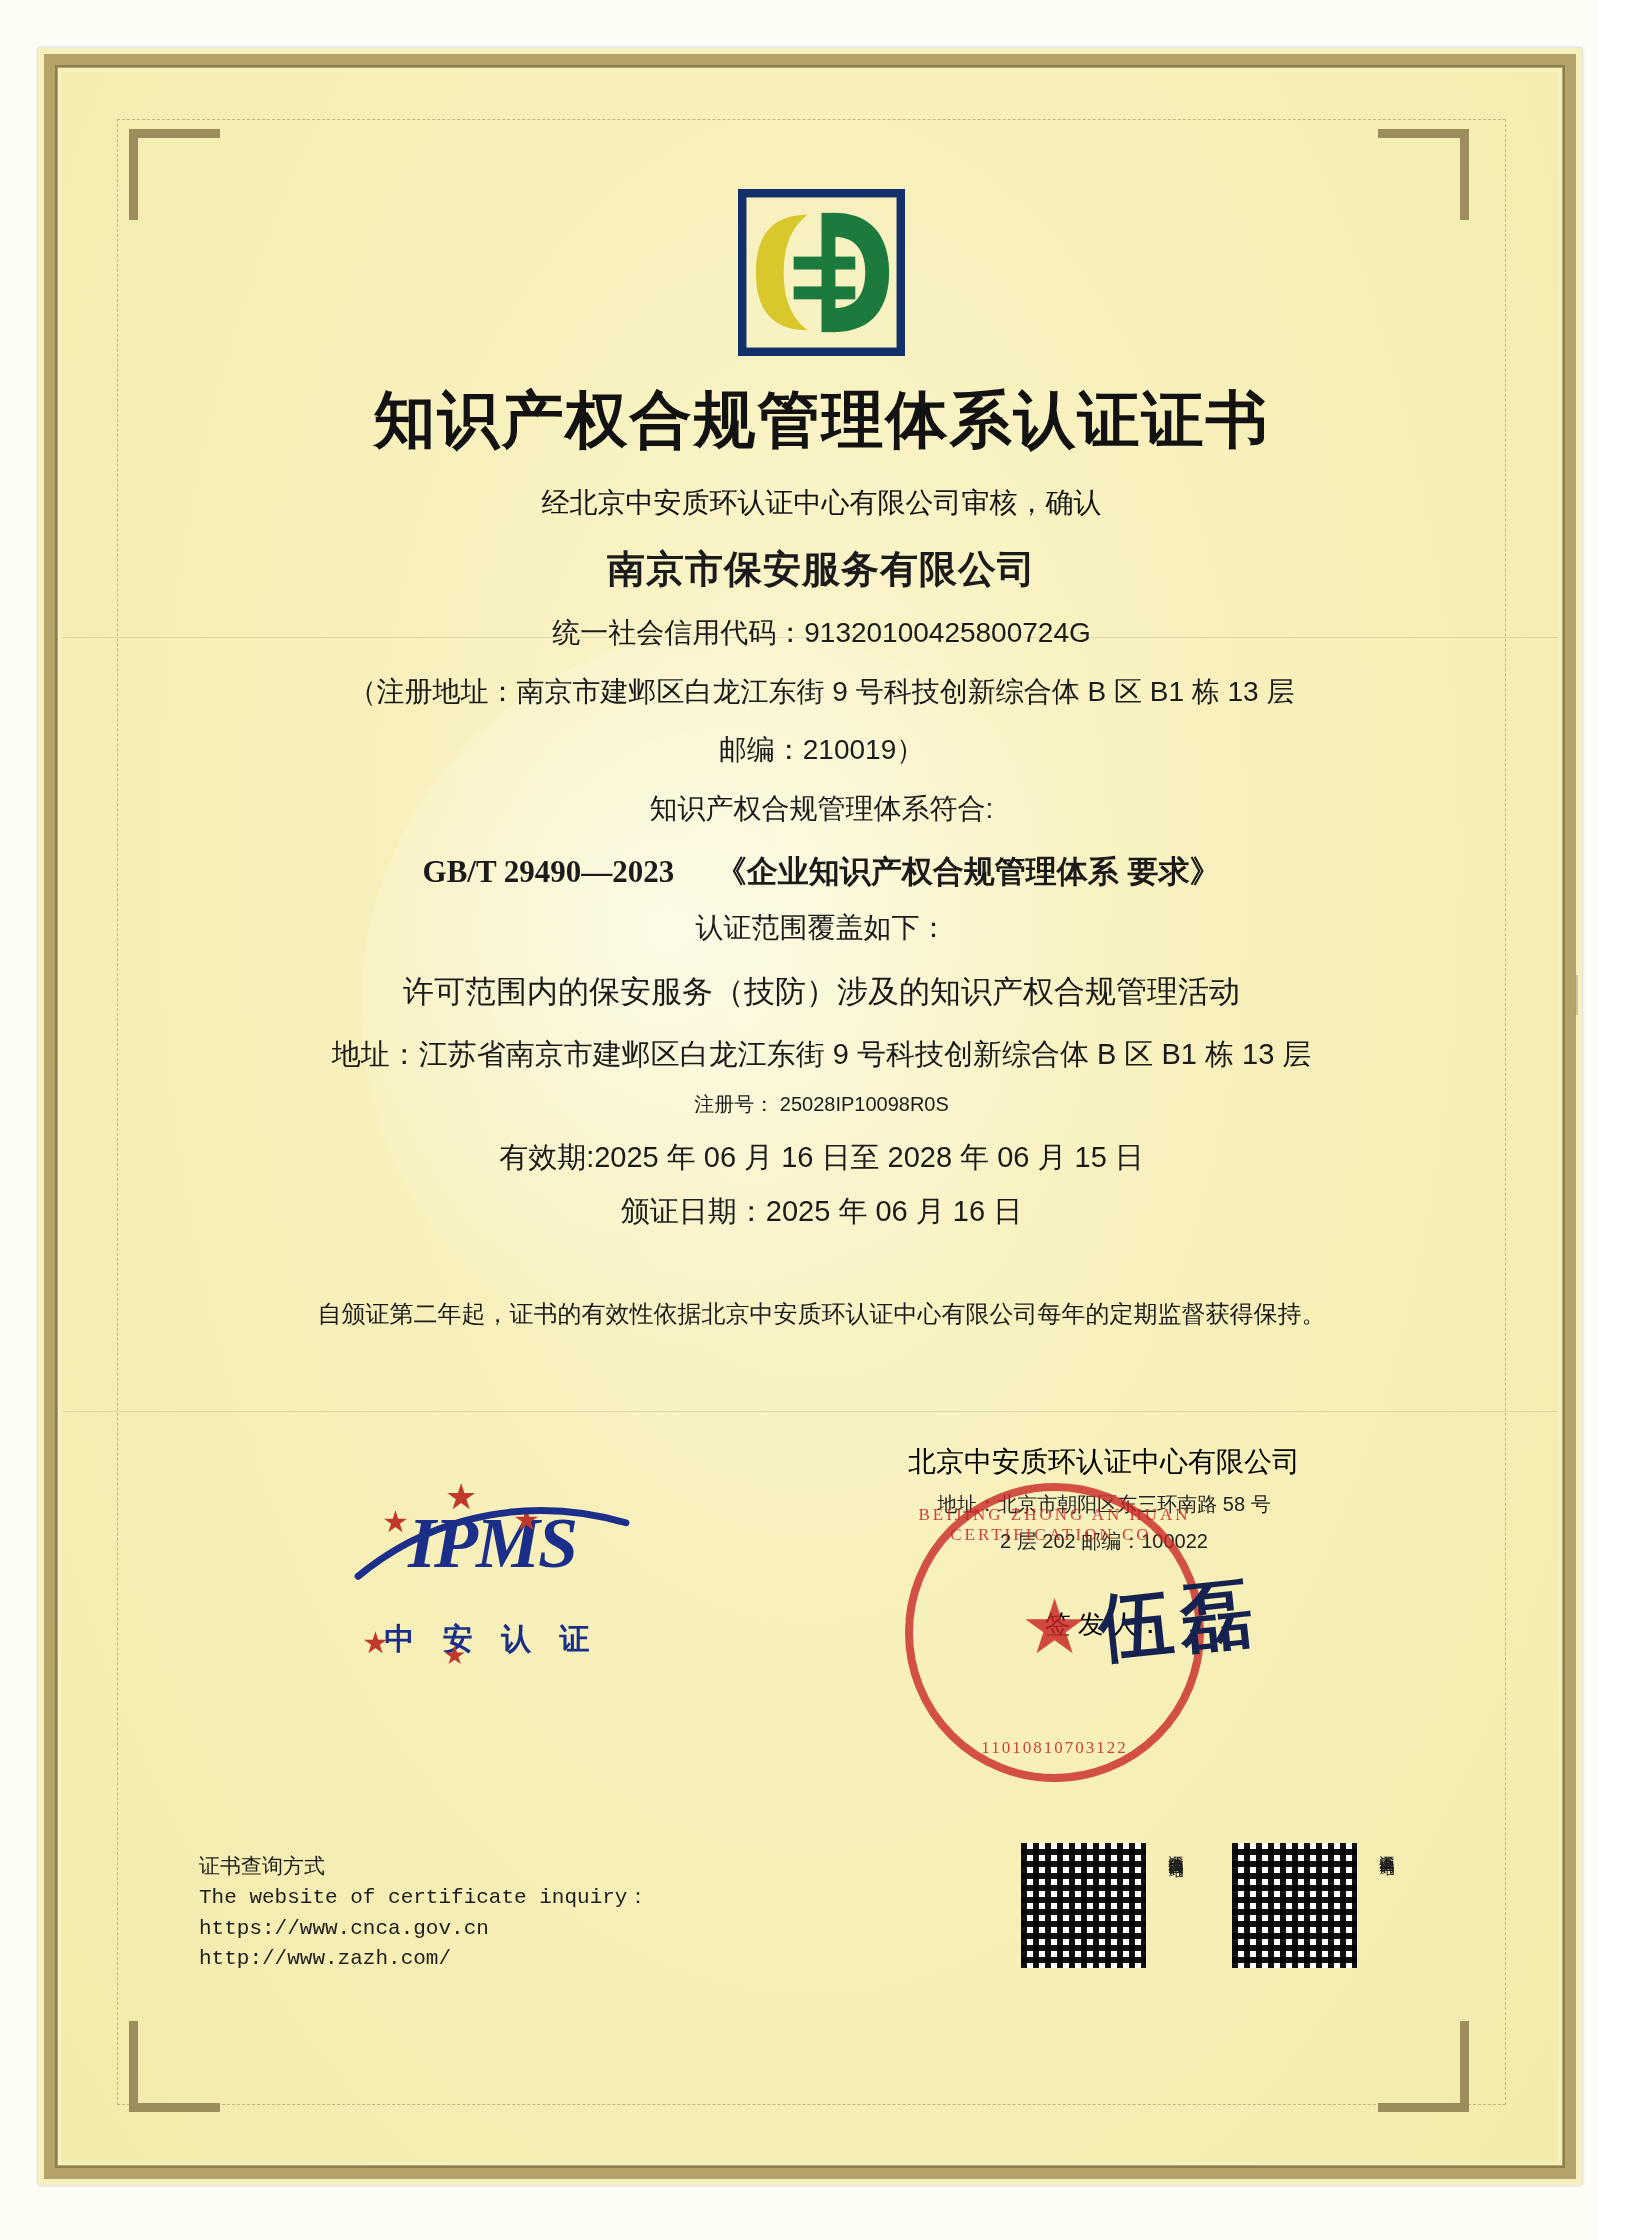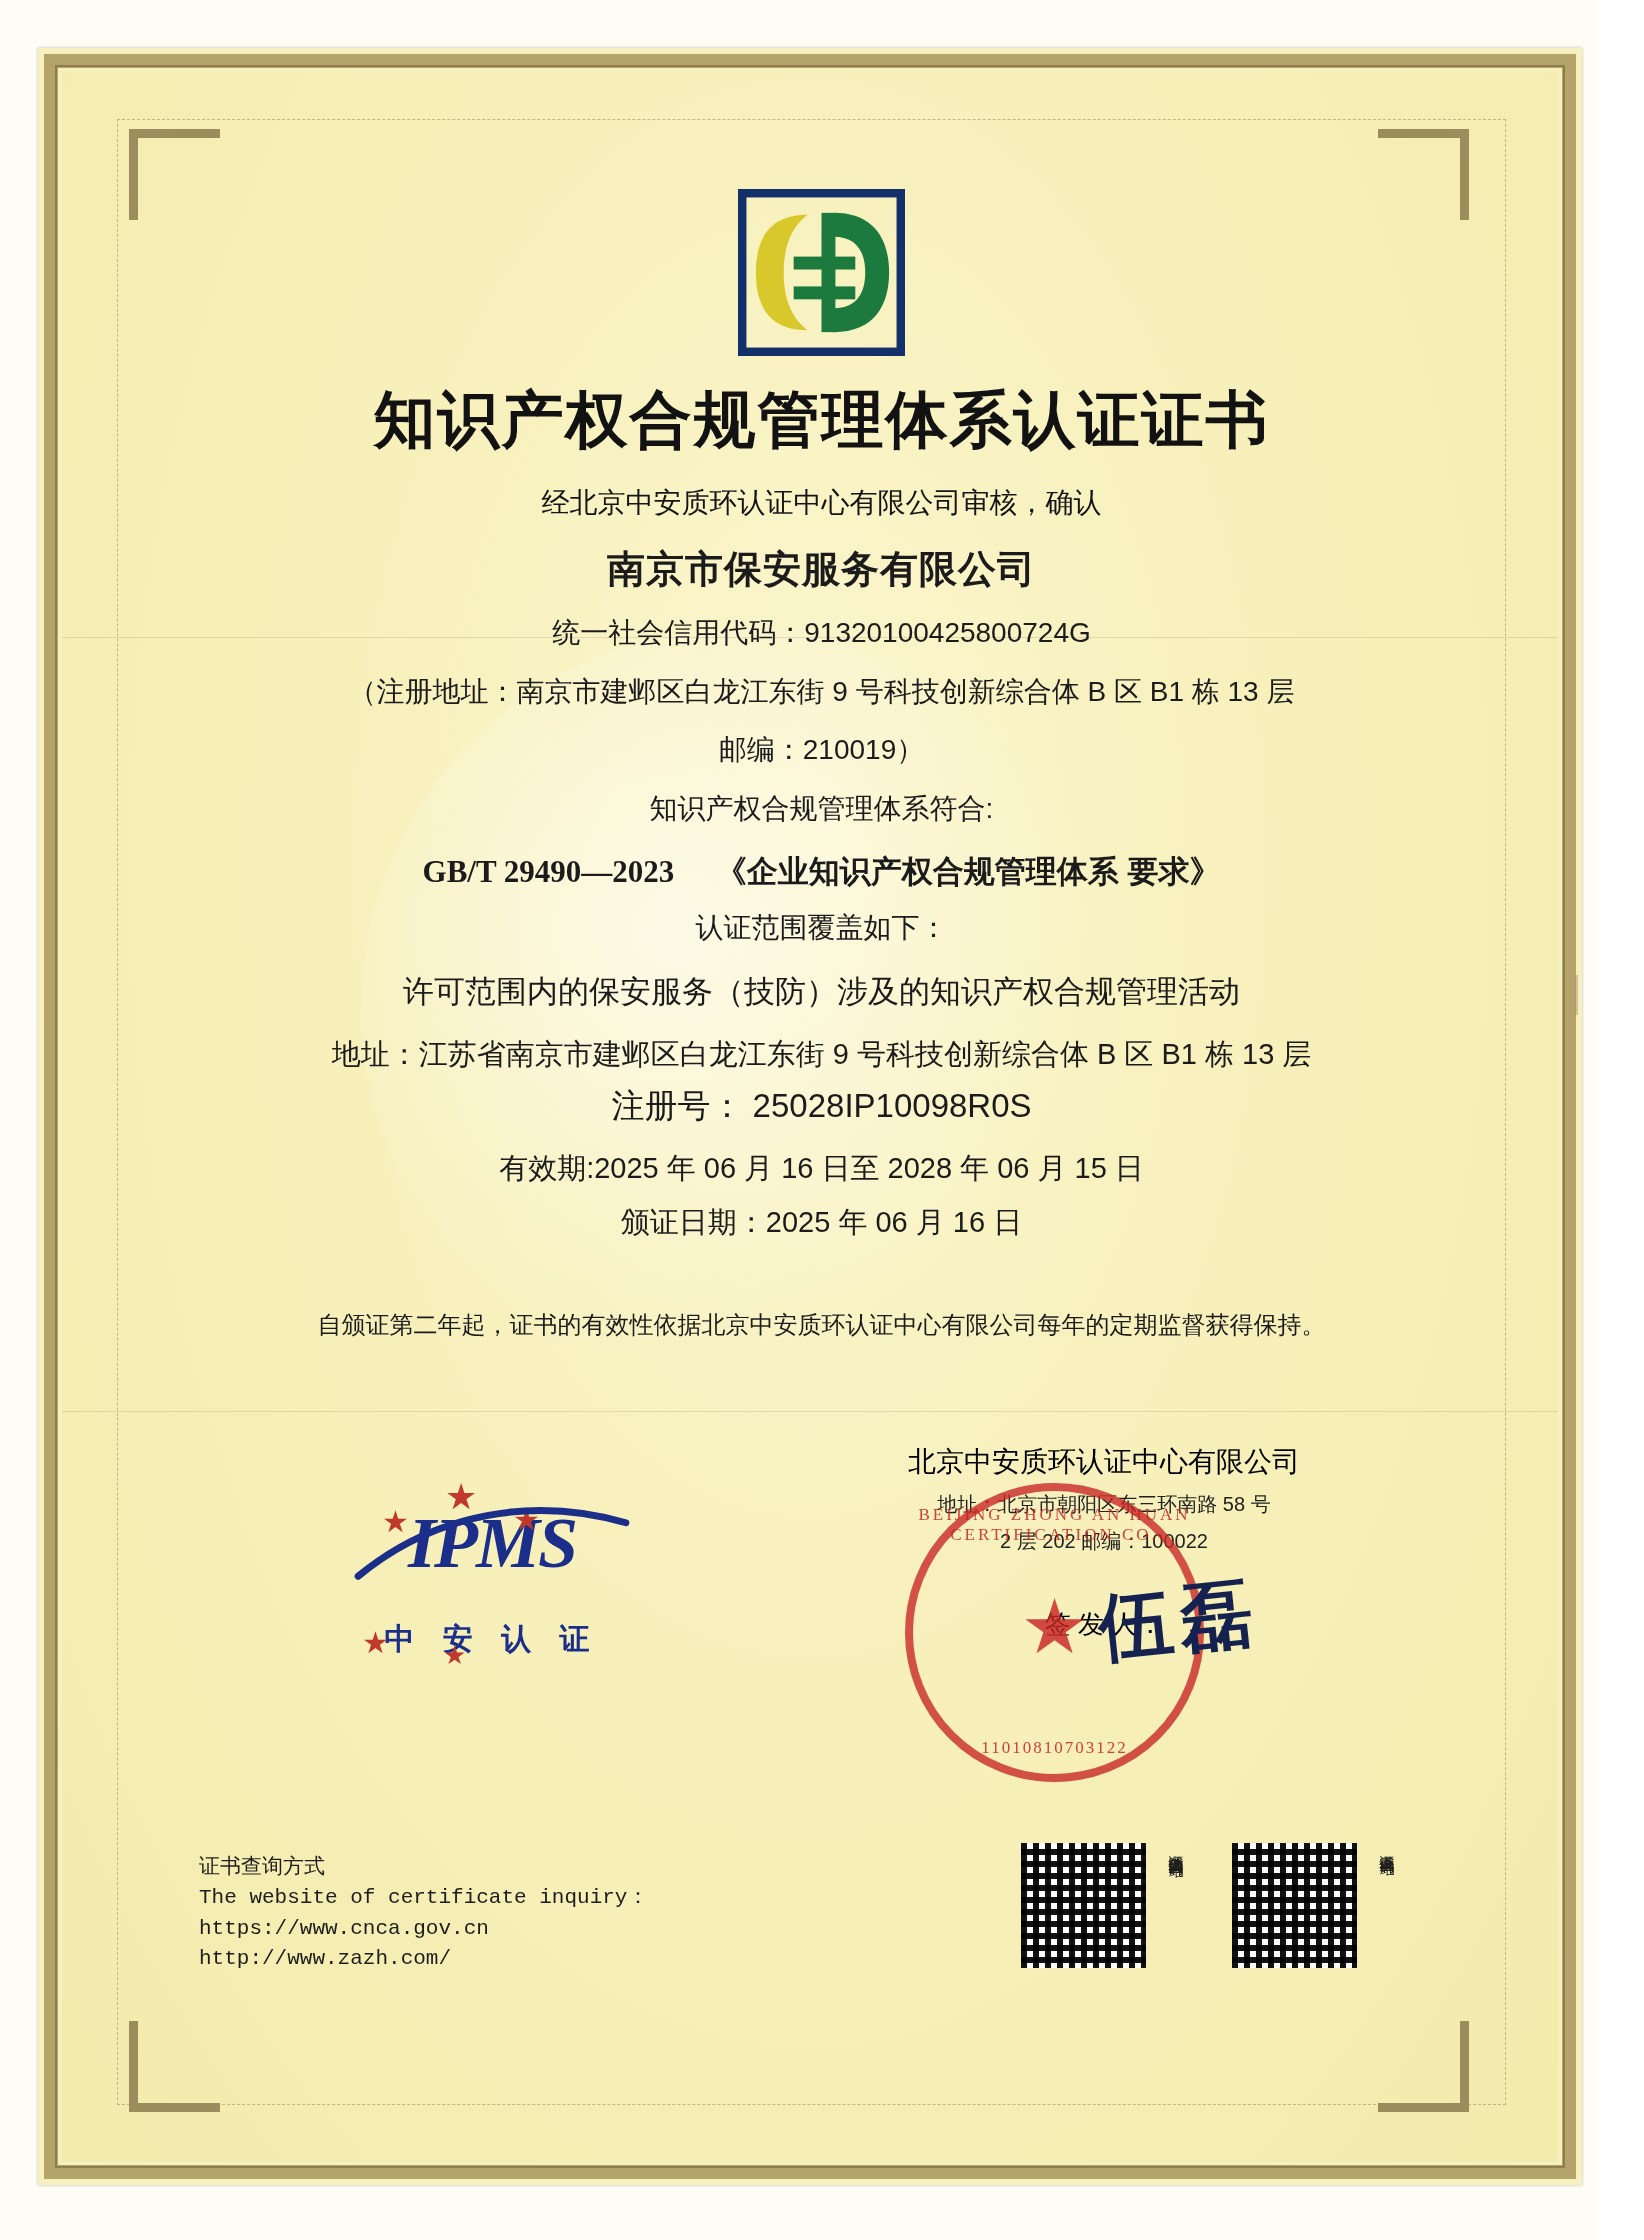--- a/index.html
+++ b/index.html
@@ -159,22 +159,22 @@
   .scope-body {
     font-size: 31px;
     margin-top: 24px;
     font-weight: 500;
   }
   .addr {
     font-size: 29px;
     margin-top: 22px;
   }
   .regno {
-    font-size: 33px;
-    margin-top: 9px;
+    font-size: 20px;
+    margin-top: 16px;
   }
   .valid {
     font-size: 29px;
     margin-top: 20px;
   }
   .issued {
     font-size: 29px;
     margin-top: 14px;
   }
   .note {

